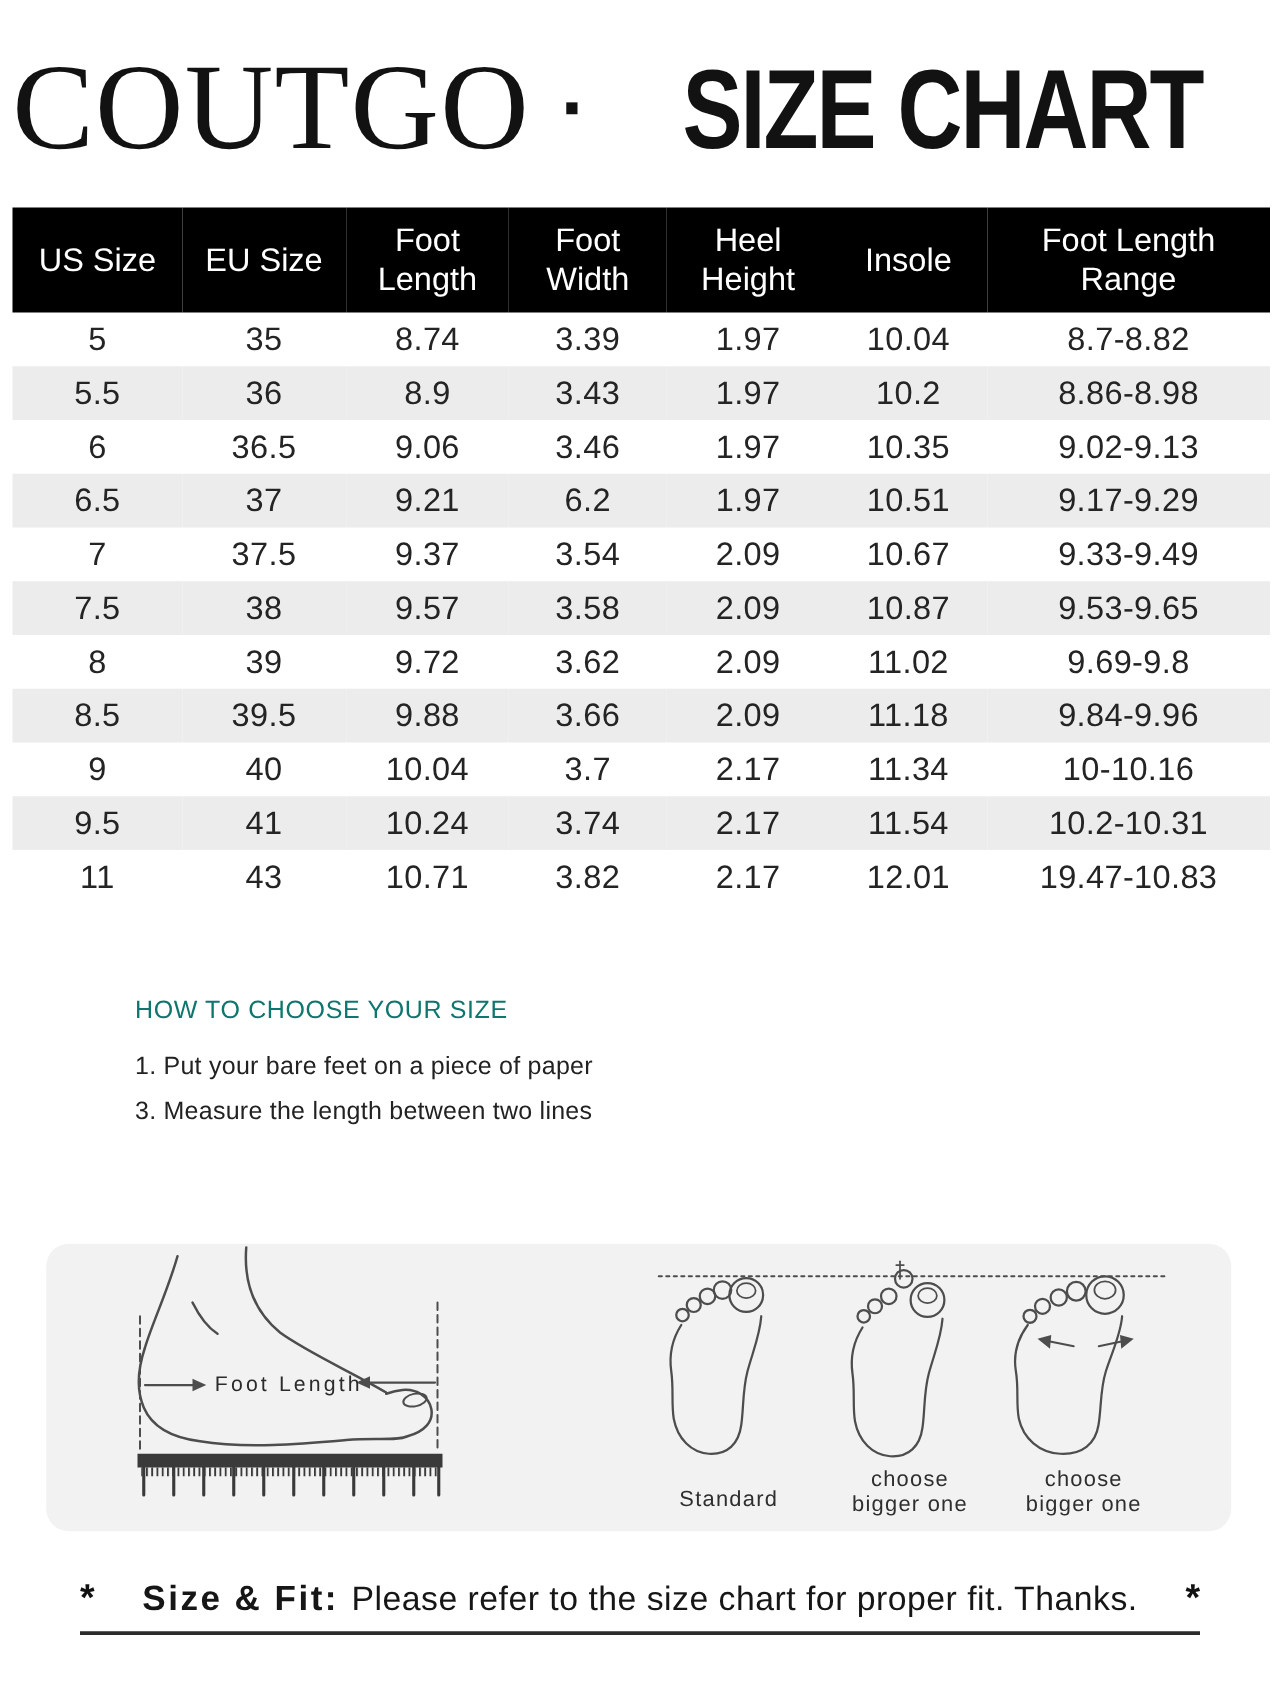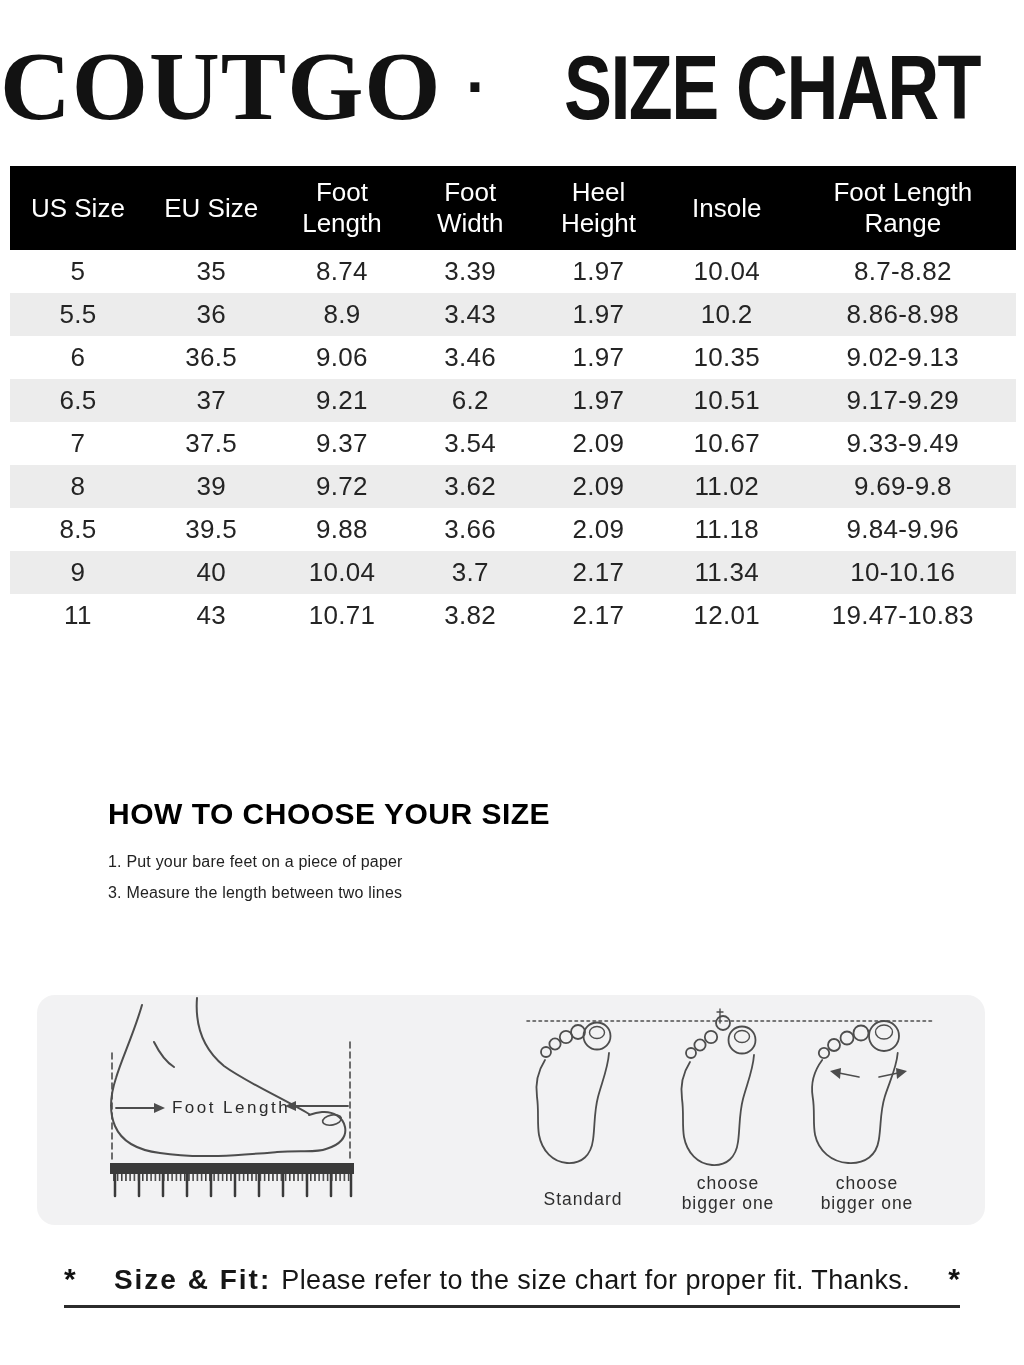--- a/index.html
+++ b/index.html
@@ -9,21 +9,21 @@
     font-family:"Liberation Sans", sans-serif; color:#1c1c1c;
   }
 
   
   .title-wrap {
     position:absolute; top:30px; left:0; width:100%;
     text-align:center; white-space:nowrap; color:#121212;
   }
   .brand {
     font-family:"Liberation Serif", serif;
-    font-size:98px; font-weight:700; letter-spacing:1px;
+    font-size:98px; font-weight:400; letter-spacing:1px;
     vertical-align:baseline;
   }
   .title-dot { font-size:64px; font-weight:700; margin:0 20px; vertical-align:10px; }
   .chart-word {
     display:inline-block; font-size:90px; font-weight:700; letter-spacing:-2px;
     transform:scaleX(0.80); transform-origin:center bottom;
   }
 
   
   table.size-table {
@@ -36,23 +36,23 @@
     vertical-align:middle; text-align:center; padding:0 8px;
   }
   table.size-table tbody td {
     text-align:center; font-size:26px; height:43px;
     color:#242424; font-weight:400; letter-spacing:0.3px;
   }
   table.size-table tbody tr:nth-child(even) td { background:#ececec; }
 
   
   .howto { position:absolute; left:108px; top:797px; width:860px; }
-  .howto-heading { font-size:30px; font-weight:700; letter-spacing:0.5px; color:#000000; }
+  .howto-heading { font-size:20px; font-weight:400; letter-spacing:0.5px; color:#0f766e; }
   .howto-steps { margin-top:22px; }
-  .howto-step { font-size:16px; color:#222222; margin-bottom:13px; letter-spacing:0.2px; }
+  .howto-step { font-size:20px; color:#222222; margin-bottom:13px; letter-spacing:0.2px; }
 
   
   .panel {
     position:absolute; left:37px; top:995px; width:948px; height:230px;
     background:#f2f2f3; border-radius:18px;
   }
   .panel svg { position:absolute; left:0; top:0; }
 
   
   .footer {
@@ -134,20 +134,29 @@
       <tr>
         <td>7</td>
         <td>37.5</td>
         <td>9.37</td>
         <td>3.54</td>
         <td>2.09</td>
         <td>10.67</td>
         <td>9.33-9.49</td>
       </tr>
       <tr>
+        <td>7.5</td>
+        <td>38</td>
+        <td>9.57</td>
+        <td>3.58</td>
+        <td>2.09</td>
+        <td>10.87</td>
+        <td>9.53-9.65</td>
+      </tr>
+      <tr>
         <td>8</td>
         <td>39</td>
         <td>9.72</td>
         <td>3.62</td>
         <td>2.09</td>
         <td>11.02</td>
         <td>9.69-9.8</td>
       </tr>
       <tr>
         <td>8.5</td>
@@ -159,20 +168,29 @@
         <td>9.84-9.96</td>
       </tr>
       <tr>
         <td>9</td>
         <td>40</td>
         <td>10.04</td>
         <td>3.7</td>
         <td>2.17</td>
         <td>11.34</td>
         <td>10-10.16</td>
+      </tr>
+      <tr>
+        <td>9.5</td>
+        <td>41</td>
+        <td>10.24</td>
+        <td>3.74</td>
+        <td>2.17</td>
+        <td>11.54</td>
+        <td>10.2-10.31</td>
       </tr>
       <tr>
         <td>11</td>
         <td>43</td>
         <td>10.71</td>
         <td>3.82</td>
         <td>2.17</td>
         <td>12.01</td>
         <td>19.47-10.83</td>
       </tr>

